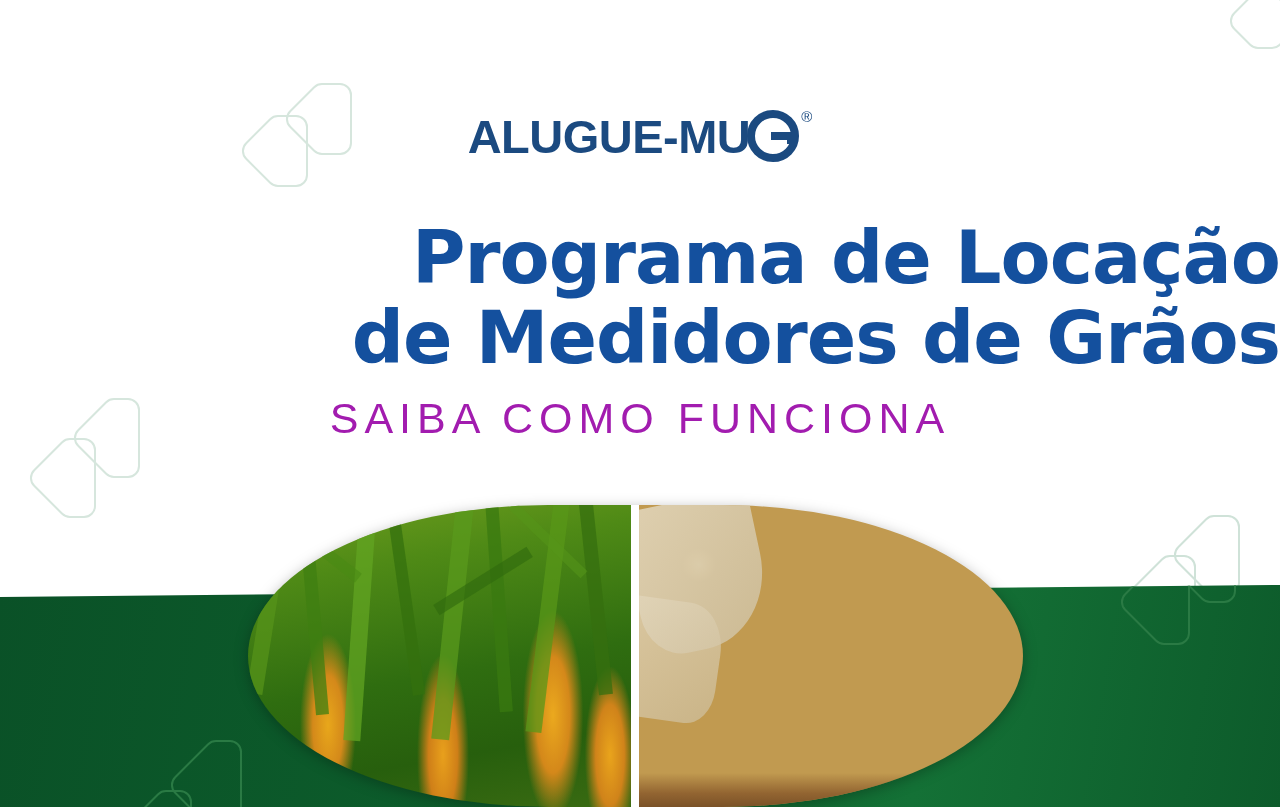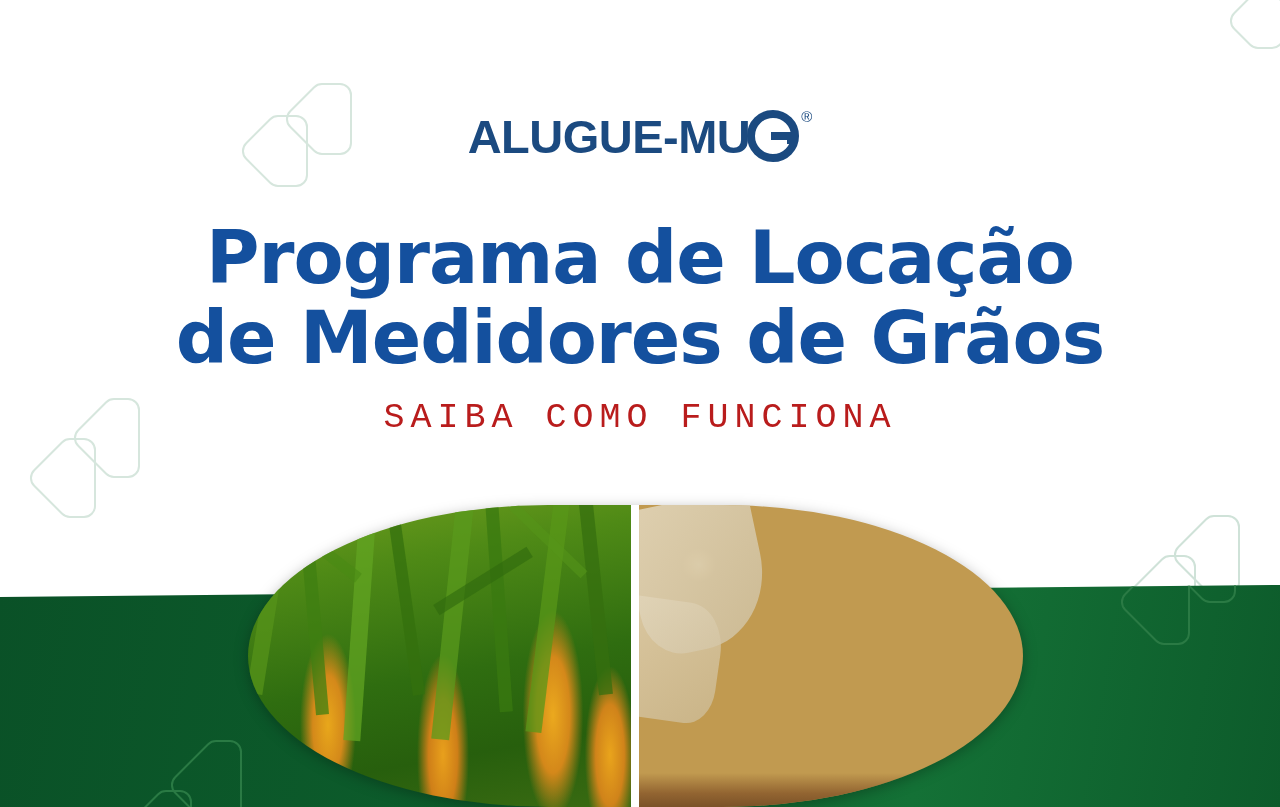--- a/index.html
+++ b/index.html
@@ -56,38 +56,38 @@
   #gehaka-logo {
     position:absolute;
     right:33px; top:31px;
     width:200px; height:125px;
   }
 
   
   #headline {
     position:absolute;
     left:0; right:0; top:218px;
-    text-align:center;
+    text-align:right;
     color:#14509e;
     font-family:"DejaVu Sans", sans-serif;
     font-weight:bold;
     font-size:73px;
     line-height:80px;
     letter-spacing:-1px;
   }
   #headline .line { display:block; }
 
   #subhead {
     position:absolute;
     left:0; right:0; top:393px;
     text-align:center;
-    color:#b91c1c;
-    font-family:Liberation Mono, monospace;
+    color:#a21caf;
+    font-family:Liberation Sans, sans-serif;
     font-weight:normal;
-    font-size:35px;
+    font-size:43px;
     letter-spacing:6px;
     line-height:50px;
   }
 
   
   #green-band {
     position:absolute;
     left:0; top:560px;
     width:1280px; height:260px;
     background:linear-gradient(100deg,#0a5127 0%, #0d5e2c 42%, #147136 72%, #0d5b2b 100%);

